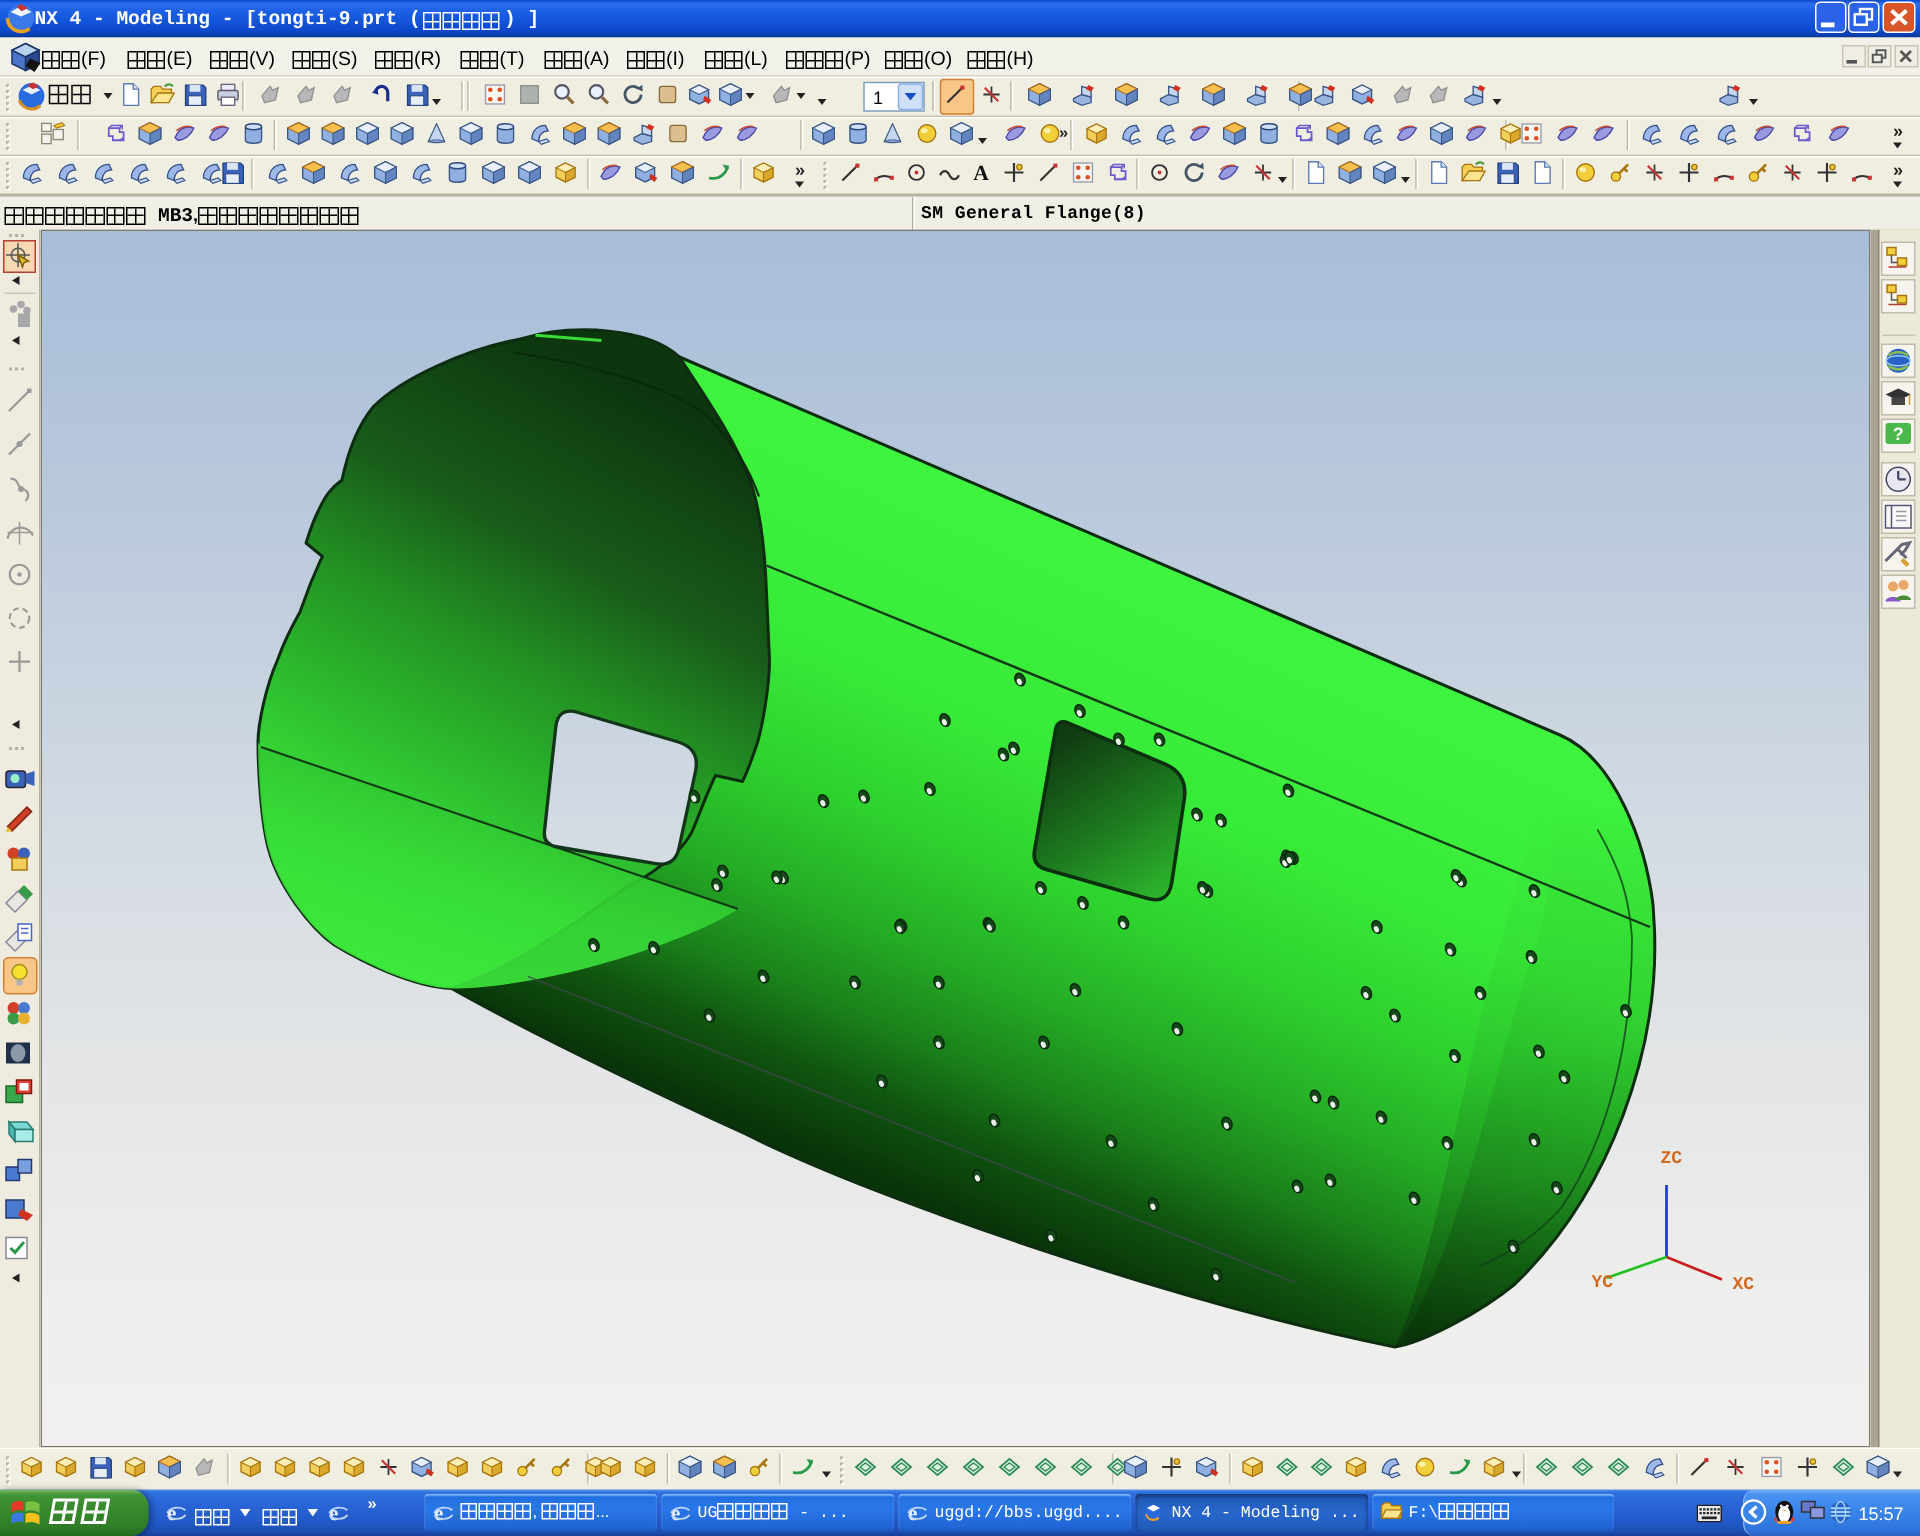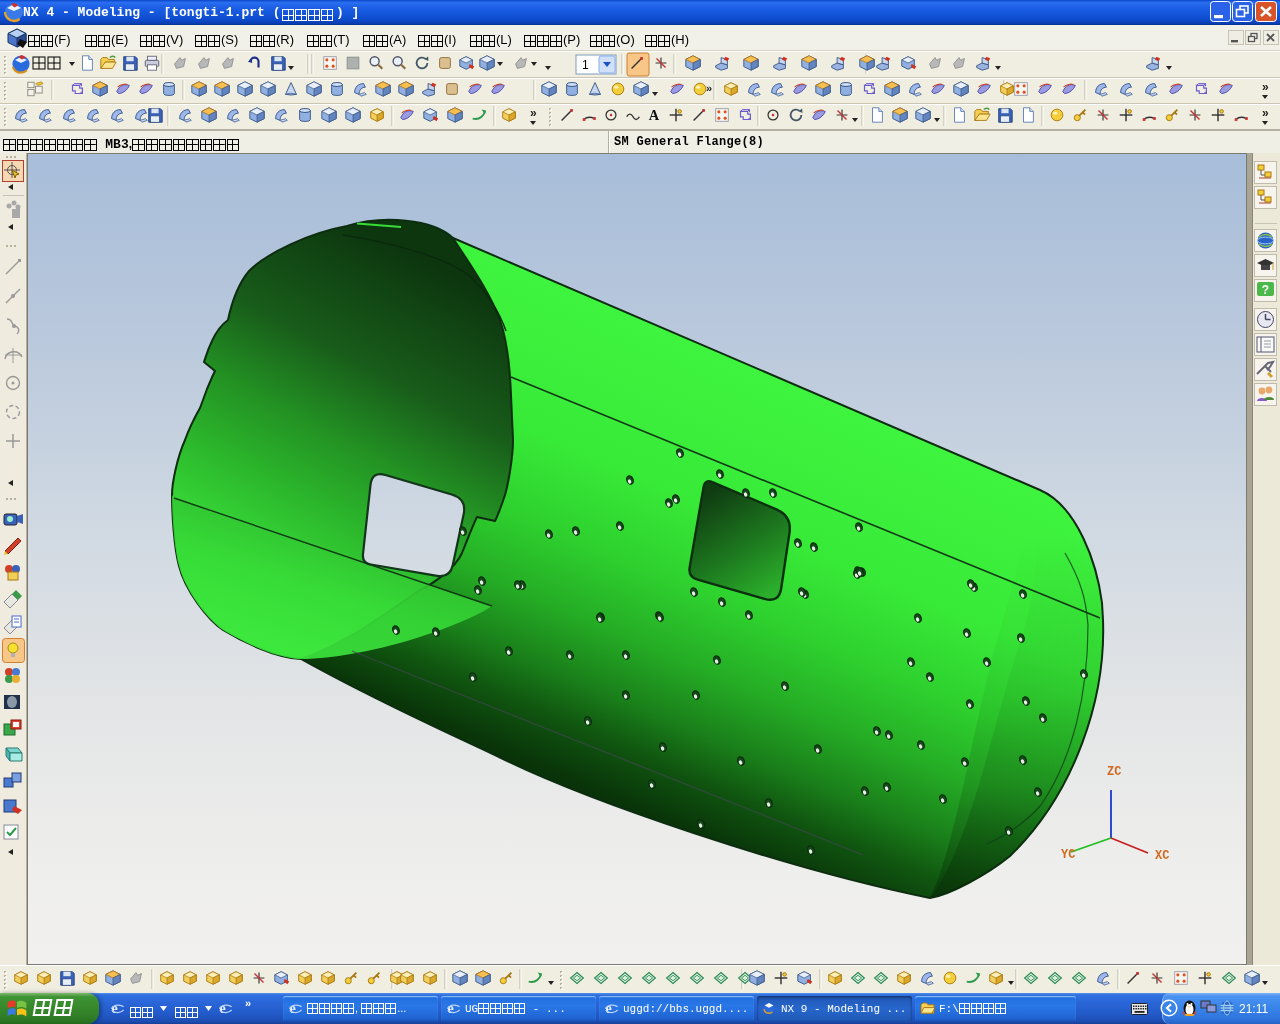--- a/index.html
+++ b/index.html
@@ -5,21 +5,21 @@
 .hb{display:inline-block;vertical-align:-2px}
 </style></head>
 <body>
 <div style="position:absolute;left:0;top:0;width:1280px;height:25px;background:linear-gradient(180deg,#0a47c8 0%,#2a6ef0 10%,#1e60e6 28%,#1456da 55%,#0d49cb 80%,#0a3eb0 94%,#06328e 100%)">
 <svg width="22" height="22" style="position:absolute;left:3px;top:1px" viewBox="0 0 22 22">
       <circle cx="11" cy="11" r="9" fill="#3a7ae8"></circle>
       <circle cx="11" cy="11" r="9" fill="none" stroke="#e8a020" stroke-width="2.4" stroke-dasharray="20 40" stroke-dashoffset="-8"></circle>
       <path d="M4 7l7-4 7 4-7 3z" fill="#eef4fc"></path>
       <path d="M8 3.5l3-1.8 4.5 2.6-4 2.2z" fill="#c83232"></path>
     </svg>
-<span style="position:absolute;left:23px;top:5px;font-family:'Liberation Mono',monospace;font-weight:bold;font-size:13px;color:#fff;white-space:pre">NX 4 - Modeling - [tongti-1.prt (</span>
+<span style="position:absolute;left:23px;top:5px;font-family:'Liberation Mono',monospace;font-weight:bold;font-size:13px;color:#fff;white-space:pre">NX 4 - Modeling - [tongti-9.prt (</span>
 <span style="position:absolute;left:282px;top:5px"><i class="hb" style="width:12px;height:12px;border:1px solid #fff;background:linear-gradient(#fff,#fff) 50% 50%/100% 1px no-repeat,linear-gradient(#fff,#fff) 50% 50%/1px 100% no-repeat;margin-right:1px;"></i><i class="hb" style="width:12px;height:12px;border:1px solid #fff;background:linear-gradient(#fff,#fff) 50% 50%/100% 1px no-repeat,linear-gradient(#fff,#fff) 50% 50%/1px 100% no-repeat;margin-right:1px;"></i><i class="hb" style="width:12px;height:12px;border:1px solid #fff;background:linear-gradient(#fff,#fff) 50% 50%/100% 1px no-repeat,linear-gradient(#fff,#fff) 50% 50%/1px 100% no-repeat;margin-right:1px;"></i><i class="hb" style="width:12px;height:12px;border:1px solid #fff;background:linear-gradient(#fff,#fff) 50% 50%/100% 1px no-repeat,linear-gradient(#fff,#fff) 50% 50%/1px 100% no-repeat;margin-right:1px;"></i></span>
 <span style="position:absolute;left:336px;top:5px;font-family:'Liberation Mono',monospace;font-weight:bold;font-size:13px;color:#fff;white-space:pre">) ]</span>
 <svg width="70" height="25" viewBox="0 0 70 25" style="position:absolute;left:1209px;top:0">
 <rect x="1.5" y="1.5" width="20" height="20" rx="3" fill="#2a62e8" stroke="#fff"></rect>
       <rect x="5" y="15" width="9" height="3.2" fill="#fff"></rect>
 <rect x="23.5" y="1.5" width="20" height="20" rx="3" fill="#2a62e8" stroke="#fff"></rect>
       <rect x="31" y="6" width="8" height="7" fill="none" stroke="#fff" stroke-width="1.6"></rect>
       <rect x="27.5" y="9.5" width="8" height="7" fill="#2a62e8" stroke="#fff" stroke-width="1.6"></rect>
 <rect x="46.5" y="1.5" width="21" height="20" rx="3" fill="#d8552a" stroke="#fff"></rect>
       <path d="M52 7l10 9m0-9l-10 9" stroke="#fff" stroke-width="2.6"></path>
@@ -915,21 +915,21 @@
           <path d="M1.5 8.2 C4 3.8 11 3.2 14.5 6.2 M1.8 9.8 C5 13.5 12 13 14.6 9.5" stroke="#bcd4f8" fill="none" stroke-width="1.3"></path>
         </svg></span>
 <span style="position:absolute;left:24px;top:6px;color:#fff;font:11px 'Liberation Sans'"><span style="font:11px 'Liberation Mono';color:#fff">uggd://bbs.uggd....</span></span>
     </div>
 <div style="position:absolute;left:757px;top:3px;width:155px;height:25px;border-radius:2.5px;background:linear-gradient(180deg,#2057b4 0%,#2766cc 50%,#205ab8 100%);box-shadow:inset 0 1px 3px rgba(0,0,0,.5);overflow:hidden;white-space:nowrap">
 <span style="position:absolute;left:5px;top:5px"><svg width="14" height="14" viewBox="0 0 16 16">
           <circle cx="8" cy="8" r="6" fill="#2a6adf"></circle>
           <circle cx="8" cy="8" r="6" fill="none" stroke="#e8a020" stroke-width="1.6" stroke-dasharray="12 26" stroke-dashoffset="-5"></circle>
           <path d="M3 5l5-2.6L13 5 8 7.6z" fill="#fff"></path>
         </svg></span>
-<span style="position:absolute;left:24px;top:6px;color:#fff;font:11px 'Liberation Sans'"><span style="font:11px 'Liberation Mono';color:#fff">NX 9 - Modeling ...</span></span>
+<span style="position:absolute;left:24px;top:6px;color:#fff;font:11px 'Liberation Sans'"><span style="font:11px 'Liberation Mono';color:#fff">NX 4 - Modeling ...</span></span>
     </div>
 <div style="position:absolute;left:915px;top:3px;width:161px;height:25px;border-radius:2.5px;background:linear-gradient(180deg,#388eed 0%,#2270e0 8%,#2a77e8 40%,#2064d2 90%,#1a55b8 100%);box-shadow:inset 0 1px 1px rgba(255,255,255,.45);overflow:hidden;white-space:nowrap">
 <span style="position:absolute;left:5px;top:5px"><svg width="15" height="13" viewBox="0 0 16 14">
           <path d="M1 12V3l2-2h4l1.5 2H15v9z" fill="#f4cf54" stroke="#a8760f"></path>
           <path d="M1 12l3-6h12l-3 6z" fill="#fbe590" stroke="#a8760f"></path>
         </svg></span>
 <span style="position:absolute;left:24px;top:6px;color:#fff;font:11px 'Liberation Sans'"><span style="font:11px Liberation Mono;color:#fff">F:\</span><i class="hb" style="width:11px;height:11px;border:1px solid #fff;background:linear-gradient(#fff,#fff) 50% 50%/100% 1px no-repeat,linear-gradient(#fff,#fff) 50% 50%/1px 100% no-repeat;margin-right:1px;"></i><i class="hb" style="width:11px;height:11px;border:1px solid #fff;background:linear-gradient(#fff,#fff) 50% 50%/100% 1px no-repeat,linear-gradient(#fff,#fff) 50% 50%/1px 100% no-repeat;margin-right:1px;"></i><i class="hb" style="width:11px;height:11px;border:1px solid #fff;background:linear-gradient(#fff,#fff) 50% 50%/100% 1px no-repeat,linear-gradient(#fff,#fff) 50% 50%/1px 100% no-repeat;margin-right:1px;"></i><i class="hb" style="width:11px;height:11px;border:1px solid #fff;background:linear-gradient(#fff,#fff) 50% 50%/100% 1px no-repeat,linear-gradient(#fff,#fff) 50% 50%/1px 100% no-repeat;margin-right:1px;"></i></span>
     </div>
 <svg width="17" height="12" viewBox="0 0 17 12" style="position:absolute;left:1131px;top:10px">
       <rect x="0.5" y="0.5" width="16" height="11" rx="1" fill="#e8e8e8" stroke="#222"></rect>
@@ -966,14 +966,14 @@
       </svg>
 <svg width="17" height="15" viewBox="0 0 17 15" style="position:absolute;left:37px;top:7px">
         <rect x="1" y="1" width="9" height="7" fill="#6a7ac8" stroke="#333"></rect>
         <rect x="7" y="5" width="9" height="7" fill="#8a9ae0" stroke="#333"></rect>
       </svg>
 <svg width="16" height="16" viewBox="0 0 16 16" style="position:absolute;left:56px;top:7px">
         <circle cx="8" cy="8" r="7" fill="#2a62c8"></circle>
         <path d="M1.5 5.5h13M1.5 8h13M1.5 10.5h13" stroke="#9ad0f0" stroke-width="1.4"></path>
         <ellipse cx="8" cy="8" rx="3.4" ry="7" fill="none" stroke="#9ad0f0"></ellipse>
       </svg>
-<span style="position:absolute;left:76px;top:9px;color:#fff;font:12px 'Liberation Sans'">21:11</span>
+<span style="position:absolute;left:76px;top:9px;color:#fff;font:12px 'Liberation Sans'">15:57</span>
 </div>
 </div>
 </body></html>

